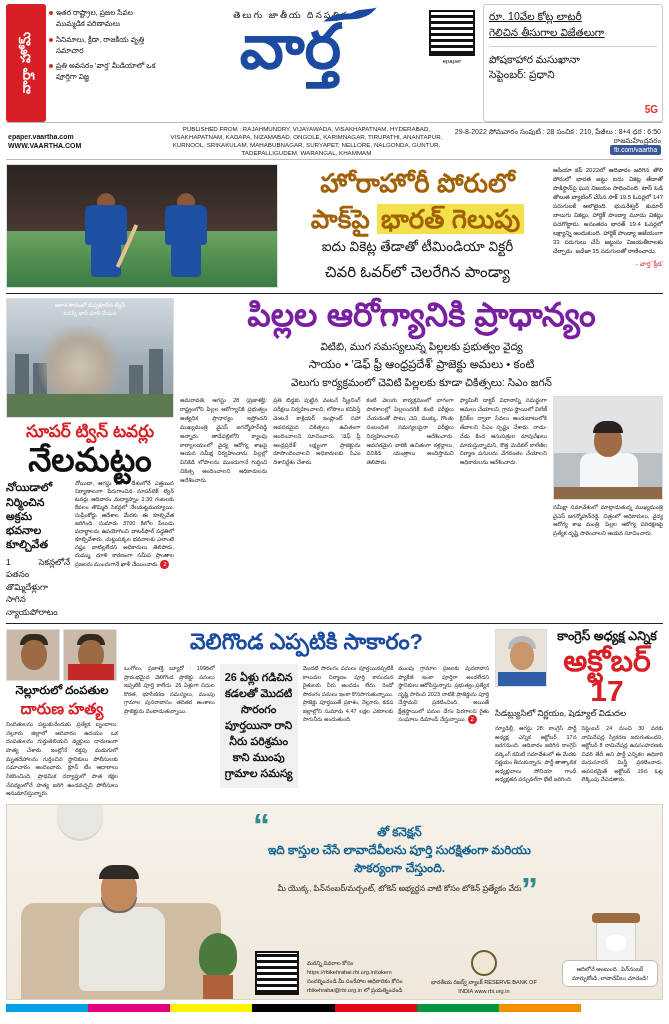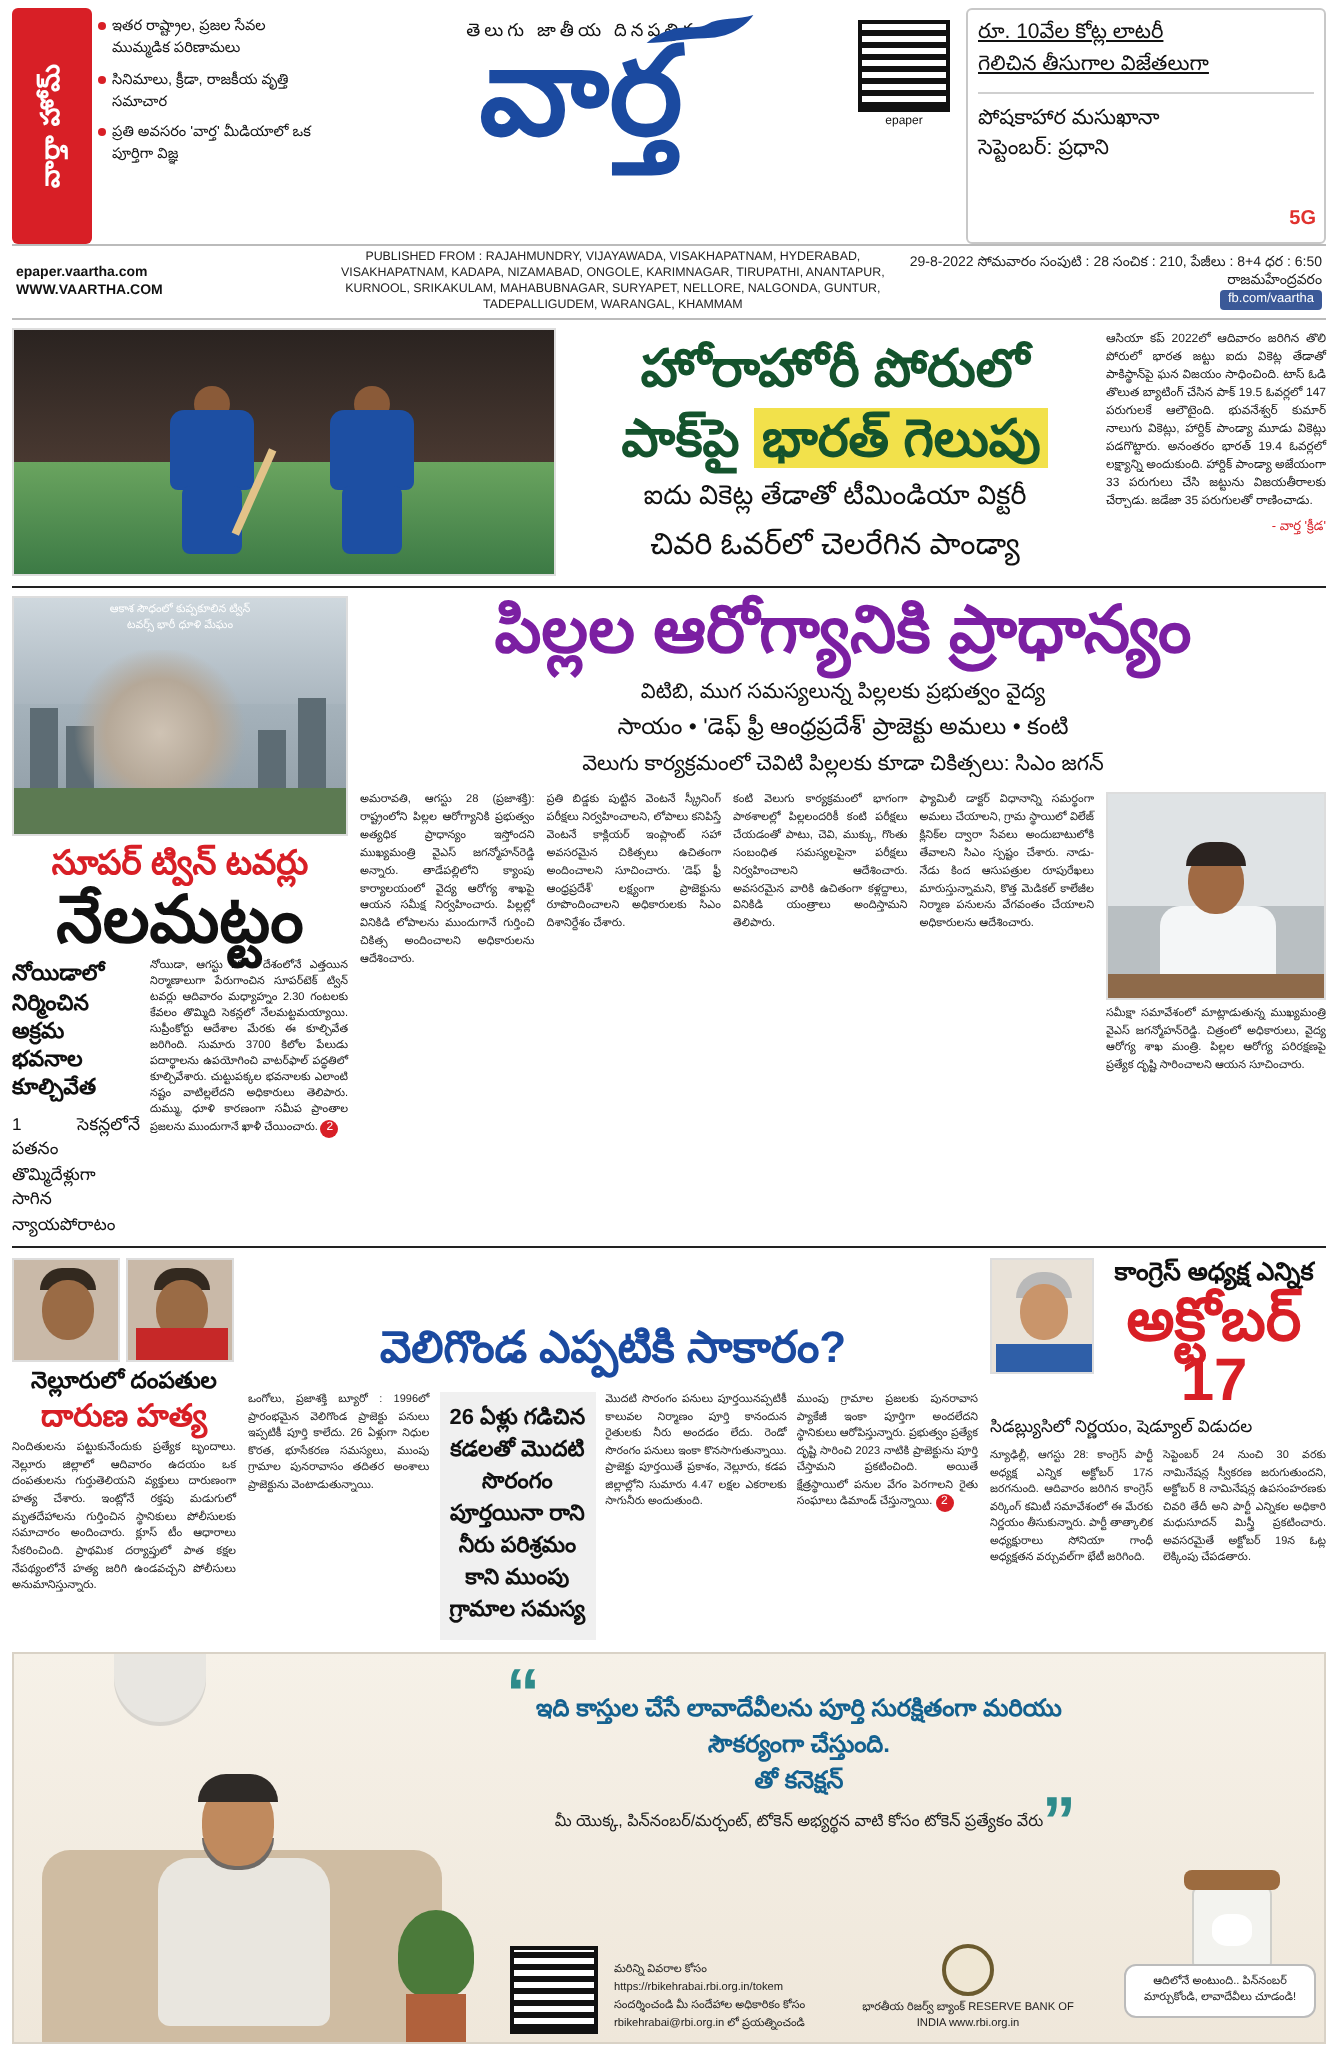--- a/index.html
+++ b/index.html
@@ -59,21 +59,21 @@
   .lead-photo .crowd { position:absolute; inset:0 0 42% 0; background:linear-gradient(180deg,#2a2320,#4b3a32); }
   .lead-photo .pitch { position:absolute; left:0; right:0; bottom:0; height:46%; background:linear-gradient(180deg,#6aa45f,#3c7a45); }
   .pl { position:absolute; bottom:8px; width:56px; height:74px; }
   .pl .shirt { position:absolute; top:0; left:6px; width:42px; height:40px; background:#1d4fa3; border-radius:7px 7px 4px 4px; }
   .pl .head { position:absolute; top:-12px; left:18px; width:18px; height:18px; background:#8a5a38; border-radius:50%; }
   .pl .legs { position:absolute; top:38px; left:12px; width:30px; height:34px; background:#1d4fa3; border-radius:4px; }
   .pl.a { left:72px; }
   .pl.b { left:152px; }
   .bat { position:absolute; bottom:18px; left:118px; width:4px; height:46px; background:#e3c289; transform:rotate(24deg); }
   .lead-text { flex:1; display:flex; flex-direction:column; justify-content:center; gap:5px; padding-left:4px; }
-  .lead-h1 { font-size:26px; font-weight:bold; color:#14532d; text-align:center; line-height:1.18; }
+  .lead-h1 { font-size:26px; font-weight:bold; color:#a16207; text-align:center; line-height:1.18; }
   .lead-h1 .hl { background:#f2e14b; padding:0 4px; }
   .lead-sub { font-size:13.5px; text-align:center; color:#111; }
   .lead-sub2 { font-size:15px; text-align:center; color:#111; }
   .lead-side { width:110px; font-size:6px; line-height:1.5; color:#222; text-align:justify; padding-top:2px; }
   .lead-side .by { color:#d81f26; text-align:right; font-size:6.5px; margin-top:3px; }
 
   
   .rule { height:1px; background:#222; margin:5px 0 4px; }
   .main-sec { display:flex; gap:6px; }
   .ms-left { width:168px; }
@@ -109,21 +109,21 @@
   .sec3 { display:flex; gap:6px; margin-top:5px; }
   .s3-left { width:112px; }
   .s3-photos { display:flex; gap:3px; }
   .s3-ph { width:54px; height:52px; background:#c9b9a8; position:relative; overflow:hidden; border:1px solid #ddd; }
   .s3-ph .f { position:absolute; left:14px; top:10px; width:26px; height:30px; background:#9a6b45; border-radius:48%; }
   .s3-ph .h { position:absolute; left:13px; top:4px; width:28px; height:11px; background:#33291f; border-radius:14px 14px 0 0; }
   .s3-ph.w .s { position:absolute; left:4px; bottom:0; width:46px; height:16px; background:#c62828; }
   .s3-h1 { font-size:11.5px; font-weight:bold; text-align:center; margin-top:3px; color:#111; }
   .s3-h2 { font-size:15.5px; font-weight:bold; text-align:center; color:#d81f26; line-height:1.1; }
   .s3-body { font-size:5.6px; line-height:1.55; text-align:justify; margin-top:3px; color:#1a1a1a; }
-  .s3-mid { flex:1;margin-top:32px; }
+  .s3-mid { flex:1; }
   .s3-title { font-size:22px; font-weight:bold; text-align:center; color:#1b4aa0; }
   .s3-cols { display:flex; gap:5px; margin-top:4px; }
   .s3-col { flex:1; font-size:5.5px; line-height:1.55; text-align:justify; color:#1a1a1a; }
   .s3-quote { width:78px; background:#f0f0f0; font-size:11px; font-weight:bold; line-height:1.45; text-align:center; padding:6px 4px; color:#111; }
   .s3-right { width:168px; }
   .s3r-top { display:flex; gap:4px; }
   .sonia { width:52px; height:58px; background:#e9e2d8; position:relative; overflow:hidden; border:1px solid #ddd; }
   .sonia .f { position:absolute; left:14px; top:12px; width:24px; height:28px; background:#c9956b; border-radius:48%; }
   .sonia .h { position:absolute; left:12px; top:6px; width:28px; height:13px; background:#b9b9b9; border-radius:14px 14px 0 0; }
   .sonia .s { position:absolute; left:2px; bottom:0; width:48px; height:14px; background:#2f5fa8; }
@@ -367,22 +367,22 @@
         <div class="hair"></div>
       </div>
       <div class="ad-plant">
           <div class="leaf"></div>
           <div class="pot"></div>
         </div>
     </div>
     <div class="ad-mid">
       <div class="ad-q">“</div>
       <div class="ad-q2">”</div>
+      <div class="ad-h">తో కనెక్షన్</div>
       <div class="ad-h">ఇది కాస్తుల చేసే లావాదేవీలను పూర్తి సురక్షితంగా మరియు సౌకర్యంగా చేస్తుంది.</div>
-      <div class="ad-h">తో కనెక్షన్</div>
       <div class="ad-p">మీ యొక్క, పిన్‌నంబర్/మర్చంట్, టోకెన్ అభ్యర్థన వాటి కోసం టోకెన్ ప్రత్యేకం వేరు</div>
       <div class="ad-bot">
         <div class="ad-qr"></div>
         <div class="ad-links">మరిన్ని వివరాల కోసం https://rbikehrabai.rbi.org.in/tokem సందర్శించండి
 మీ సందేహాల అధికారికం కోసం rbikehrabai@rbi.org.in లో ప్రయత్నించండి</div>
         <div class="rbi">
           <div class="seal"></div>
           <div>భారతీయ రిజర్వ్ బ్యాంక్
 RESERVE BANK OF INDIA
 www.rbi.org.in</div>

